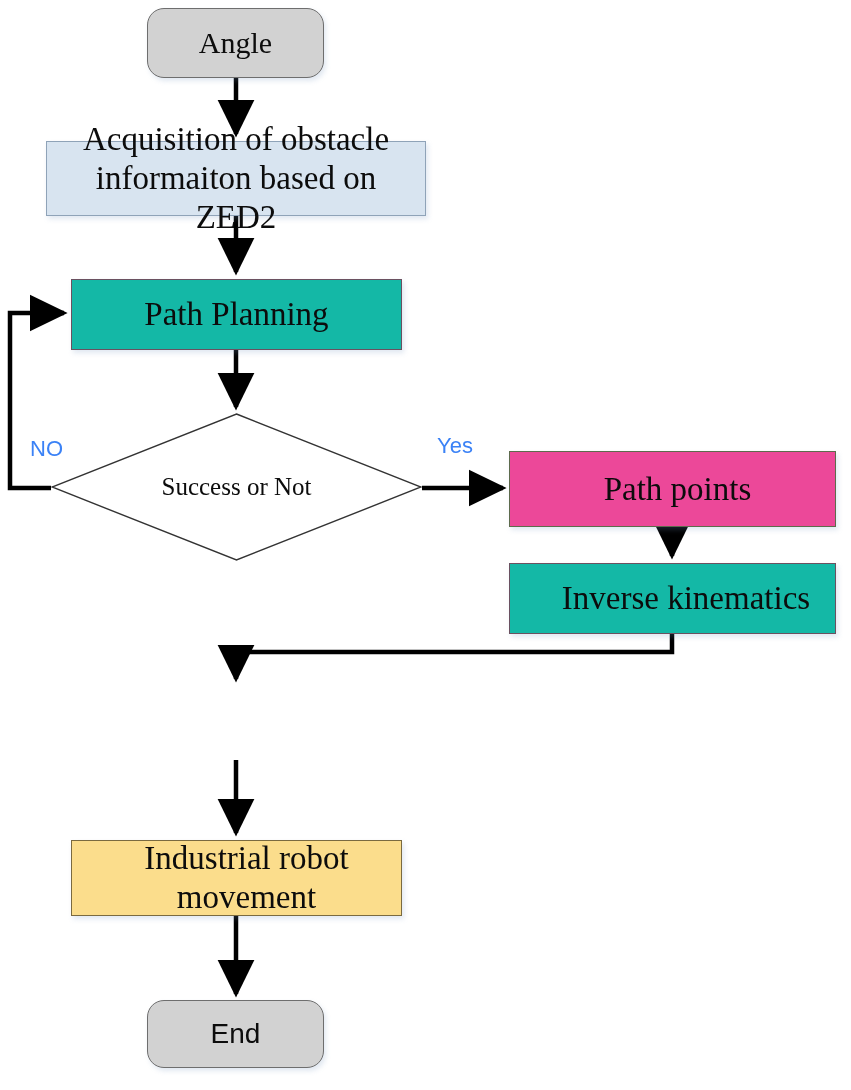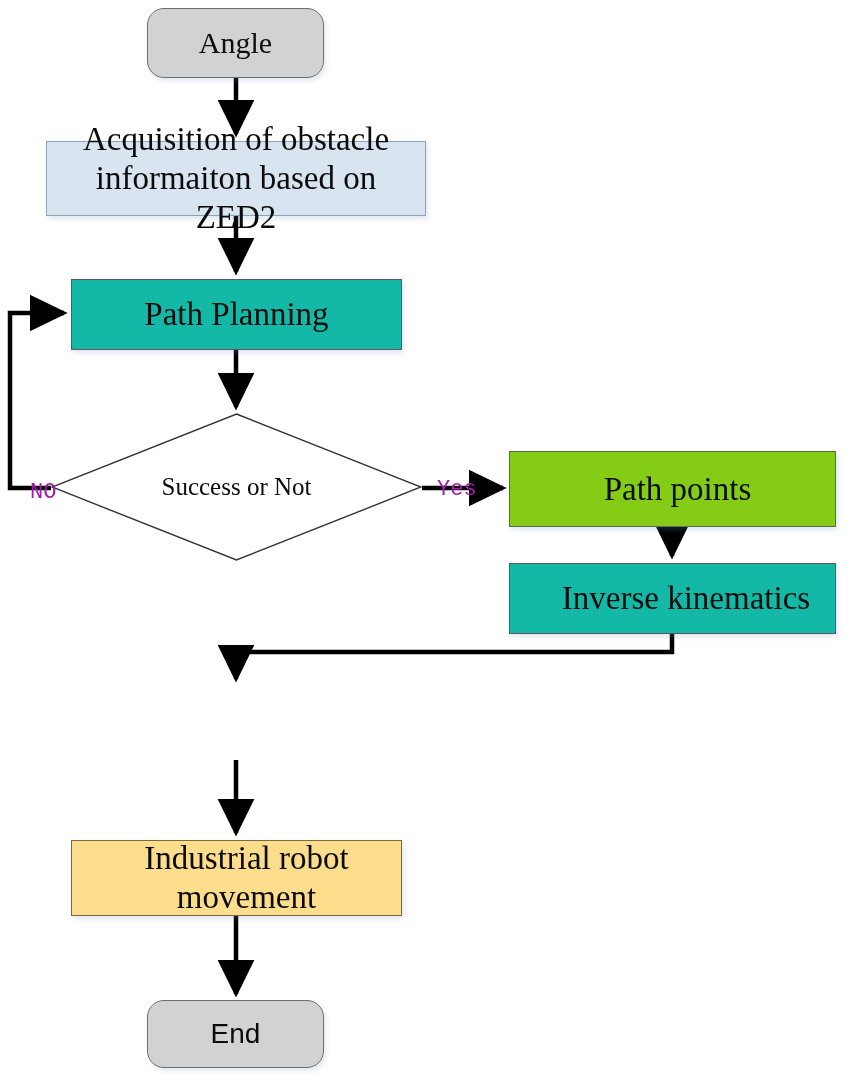--- a/index.html
+++ b/index.html
@@ -51,46 +51,45 @@
 
   
   .proc {
     border-width: 1.6px;
     border-style: solid;
     box-shadow: 2px 3px 5px rgba(120,150,190,0.22);
     font-size: 33px;
   }
   .fill-blue   { background: #d8e4f0; border-color: #8fa3b8; }
   .fill-pink   { background: #14b8a6; border-color: #6b5160; }
-  .fill-green  { background: #84cc16; border-color: #5d6b4c; padding-left: 10px; }
+  .fill-green  { background: #ec4899; border-color: #5d6b4c; padding-left: 10px; }
   .fill-yellow { background: #fbdd8c; border-color: #7a6a40; padding-left: 20px; }
 
   
   .decision {
     position: absolute;
     z-index: 3;
   }
   .decision .dtext {
     position: absolute;
     left: 0;
     width: 100%;
     text-align: center;
     font-family: "Liberation Serif", serif;
     font-size: 25px;
     color: #0c0c0c;
   }
   
   .edge-label {
     position: absolute;
-    font-family: Liberation Mono, monospace;
+    font-family: Liberation Sans, sans-serif;
     font-size: 22px;
-    color: #a21caf;
+    color: #3b82f6;
     z-index: 4;
     white-space: nowrap;
-    margin-top: 44px;
   }
 </style>
 </head>
 <body>
 
 <div id="canvas">
 
   <svg id="edges" viewBox="0 0 851 1090" xmlns="http://www.w3.org/2000/svg">
     <defs>
       <marker id="arrow" markerWidth="9" markerHeight="9" refX="7.6" refY="4.5" orient="auto" markerUnits="strokeWidth">

